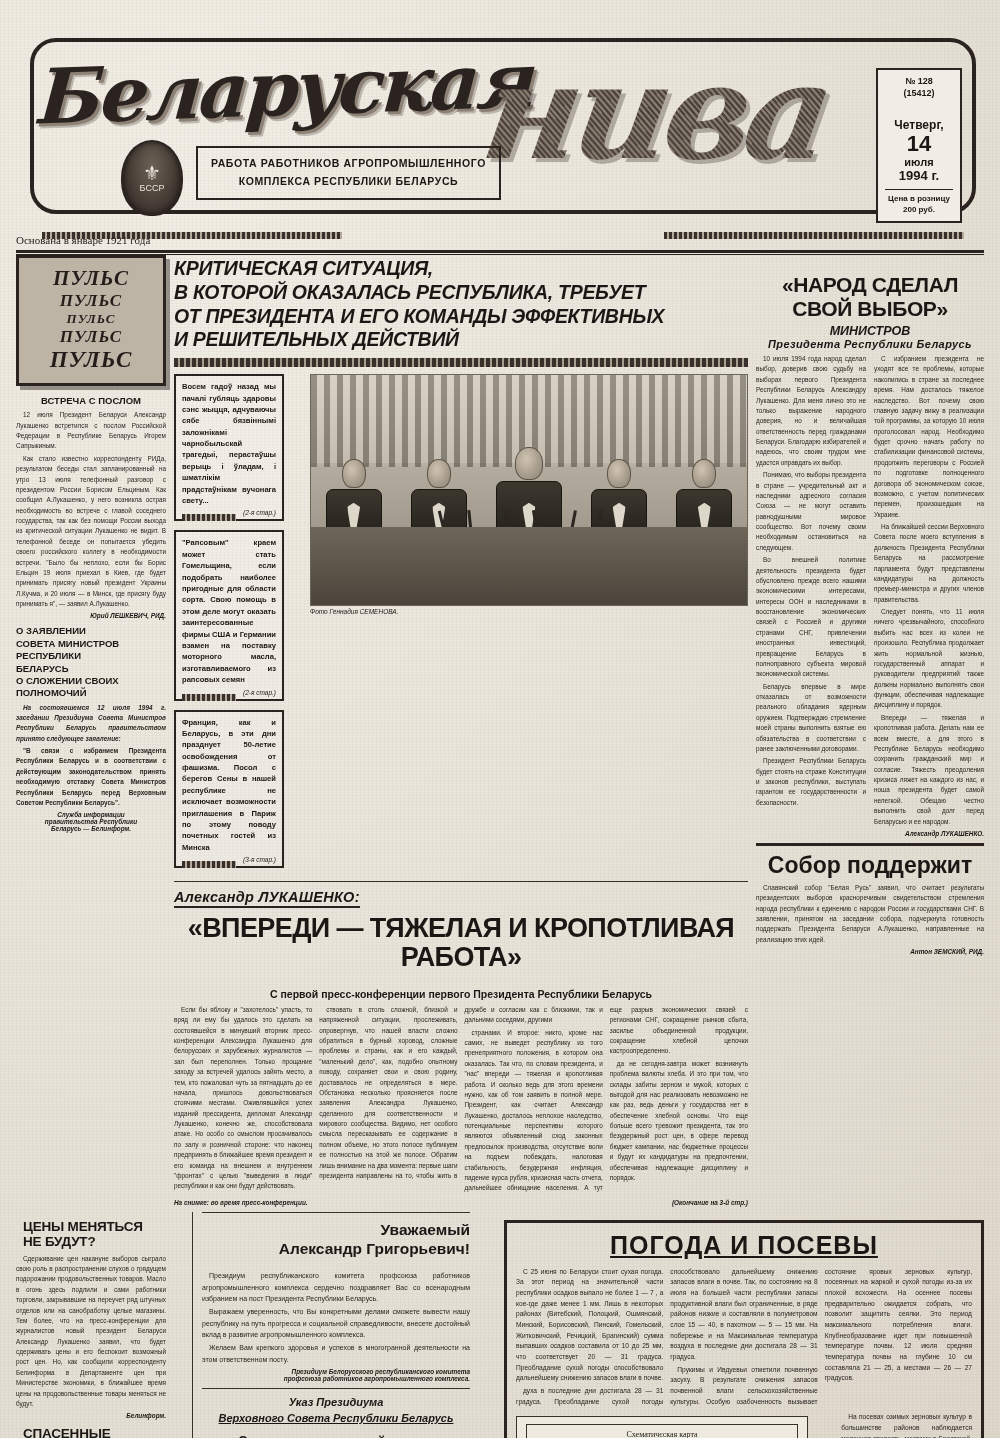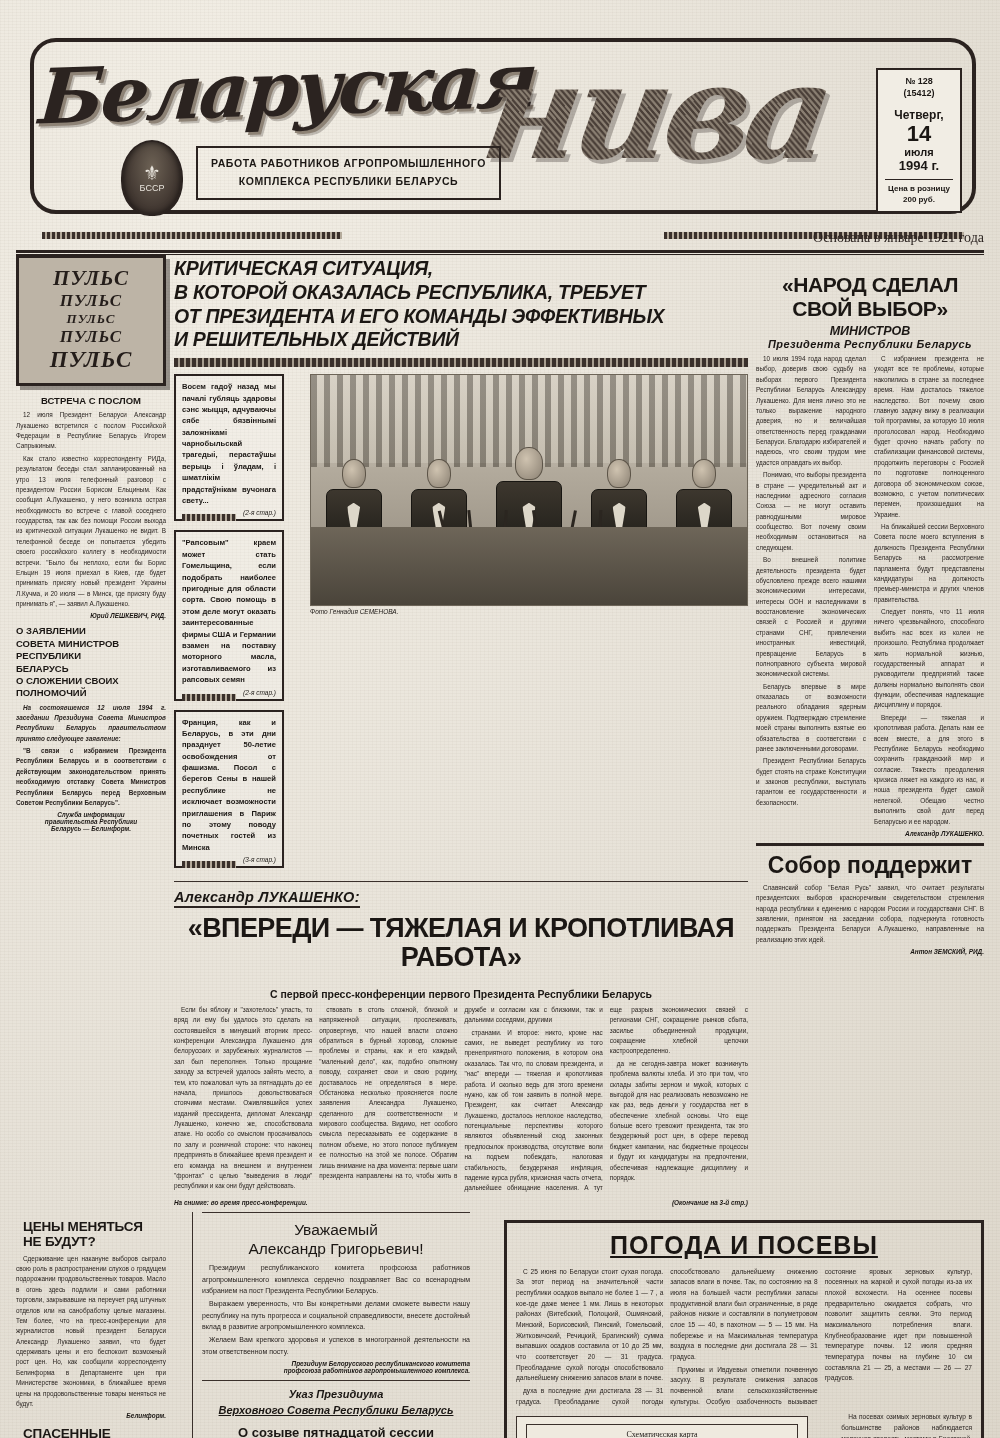--- a/index.html
+++ b/index.html
@@ -77,29 +77,29 @@
     font-weight:bold; font-size:10.5px; letter-spacing:.6px; line-height:1.7;
     white-space:nowrap;
   }
   .issue-box{
     position:absolute; right:22px; top:68px; width:86px;
     border:2px solid #2b2320; background:#f1ede4;
     padding:5px 4px 6px; text-align:center;
     font-weight:bold;
   }
   .issue-box .num{ font-size:9px; line-height:1.35; }
-  .issue-box .dow{ font-size:12px; margin-top:9px;}
+  .issue-box .dow{ font-size:12px; margin-top:19px;}
   .issue-box .day{ font-size:22px; line-height:1.1; }
   .issue-box .mon{ font-size:11px; }
   .issue-box .yr{ font-size:13px; }
   .issue-box .sep{ border-top:1px solid #2b2320; margin:6px 3px 4px; }
   .issue-box .price{ font-size:8px; line-height:1.3; font-weight:bold;}
   .founded{
-    position:absolute; left:0; right:0; bottom:4px; text-align:right;
-    font-family:"Liberation Serif", serif; font-size:14px; color:#2b2320;
+    position:absolute; left:0; right:0; bottom:4px; text-align:left;
+    font-family:"Liberation Serif", serif; font-size:11px; color:#2b2320;
   }
   .founded-bar-l,.founded-bar-r{
     position:absolute; bottom:11px; height:7px;
     background:repeating-linear-gradient(90deg,#3a302b 0 3px,#b5ab9c 3px 5px);
   }
   .founded-bar-l{ left:26px; width:300px;}
   .founded-bar-r{ right:20px; width:300px;}
 
   
   .rule-thick{ border-top:3px solid #2b2320; }
@@ -239,21 +239,21 @@
   
   .r-head{
     font-weight:bold; font-size:21px; text-align:center; letter-spacing:-.4px;
     margin:18px 0 3px;
   }
   .r-sub1{ font-weight:bold; font-style:italic; font-size:12.5px; text-align:center;}
   .r-sub2{ font-weight:bold; font-style:italic; font-size:11px; text-align:center; letter-spacing:.4px; margin-bottom:4px;}
   .sobor{ font-weight:bold; font-size:23px; text-align:center; margin:6px 0 4px;}
 
   
-  .uv{ font-weight:normal; font-size:15.5px; text-align:center; line-height:1.25; margin:7px 0 4px;}
+  .uv{ font-weight:bold; font-size:15.5px; text-align:right; line-height:1.25; margin:7px 0 12px;}
   .ukaz1{ font-weight:bold; font-style:italic; font-size:11px; text-align:center; line-height:1.45;}
   .ukaz2{ font-weight:bold; font-size:13px; text-align:center; line-height:1.3; margin:6px 0 4px;}
 
   
   .weather-wrap{ border:3px solid #2b2320; padding:7px 9px 9px; margin-top:8px; }
   .weather-title{
     font-weight:bold; font-size:25px; text-align:center; letter-spacing:1px;
     margin:1px 0 7px;
     text-decoration:underline;
   }

